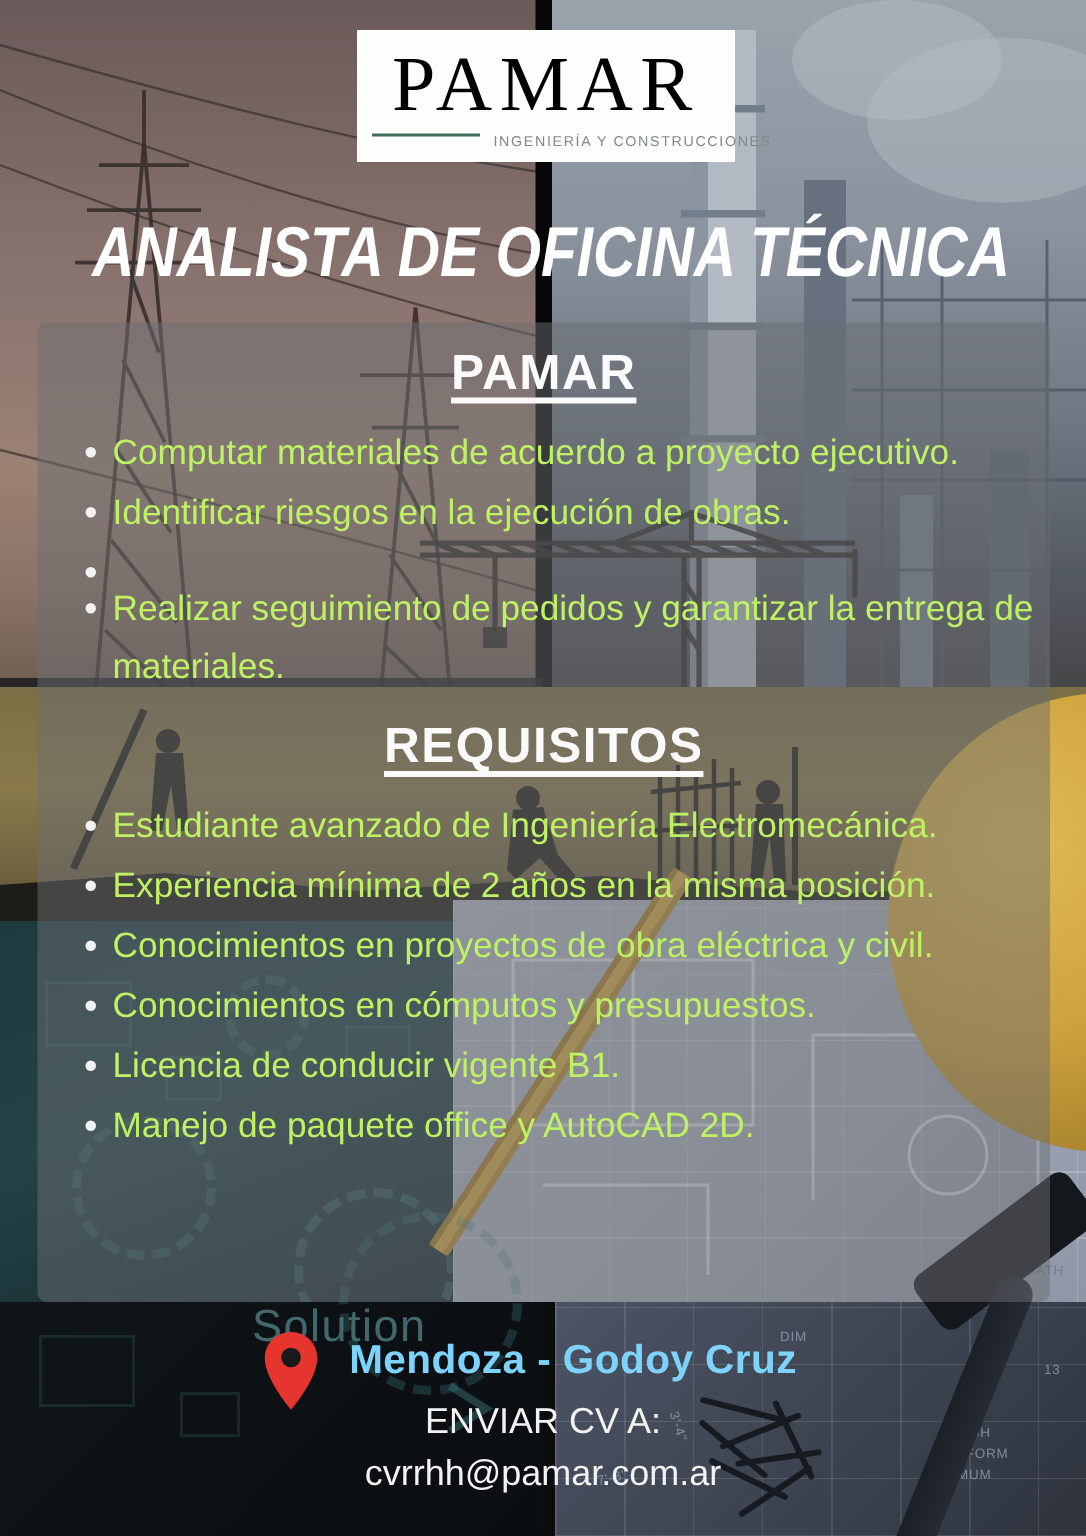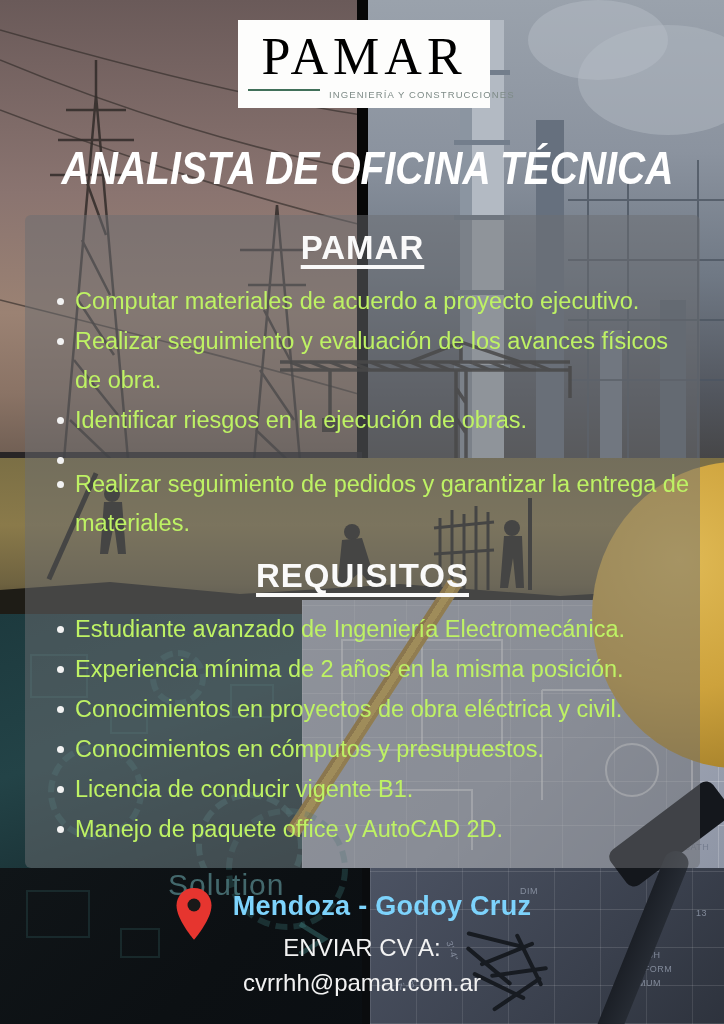--- a/index.html
+++ b/index.html
@@ -231,24 +231,20 @@
   <div class="panel">
 
     <h2 class="section-heading">PAMAR</h2>
     <ul class="bullet-list">
       <li>
           <span class="bullet-dot"></span>
           <span class="bullet-text">Computar materiales de acuerdo a proyecto ejecutivo.</span>
         </li>
       <li>
           <span class="bullet-dot"></span>
-          <span class="bullet-text">Realizar seguimiento y evaluación de los avances físicos de obra.</span>
-        </li>
-      <li>
-          <span class="bullet-dot"></span>
           <span class="bullet-text">Identificar riesgos en la ejecución de obras.</span>
         </li>
       <li>
           <span class="bullet-dot"></span>
         </li>
       <li>
           <span class="bullet-dot"></span>
           <span class="bullet-text">Realizar seguimiento de pedidos y garantizar la entrega de materiales.</span>
         </li>
     </ul>

